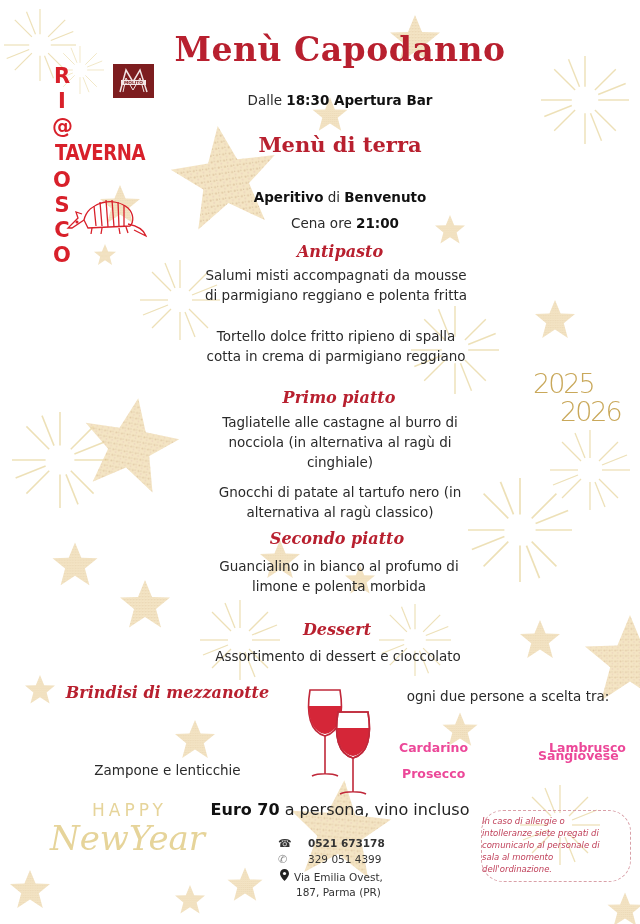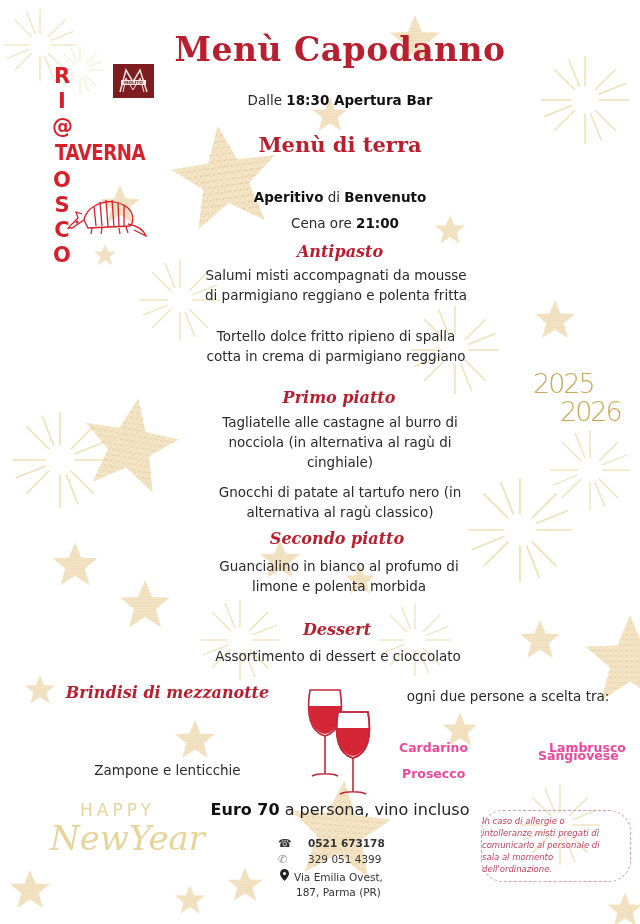--- a/index.html
+++ b/index.html
@@ -211,23 +211,23 @@
     <svg width="9" height="12" viewBox="0 0 9 12">
         <path d="M4.5,0 C2,0 0,2 0,4.5 C0,7.5 4.5,12 4.5,12 C4.5,12 9,7.5 9,4.5 C9,2 7,0 4.5,0 Z" fill="#222"></path>
         <circle cx="4.5" cy="4.5" r="1.6" fill="#fff"></circle>
       </svg>
   </span><span>Via Emilia Ovest,</span>
   <div style="padding-left:16px;">187, Parma (PR)</div>
 </div>
 
 <div class="allergy">
   <div>In caso di allergie o</div>
-  <div>intolleranze misti pregati di</div>
+  <div>intolleranze siete pregati di</div>
   <div>comunicarlo al personale di</div>
   <div>sala al momento</div>
   <div>dell'ordinazione.</div>
 </div>
 
 <div class="year" style="left:533px;top:368px;">2025</div>
 <div class="year" style="left:560px;top:396px;">2026</div>
 
-<div class="abs" style="left:80px;top:800px;font-size:17px;color:#e6d49a;letter-spacing:4px;">HAPPY</div>
+<div class="abs" style="left:92px;top:800px;font-size:17px;color:#e6d49a;letter-spacing:4px;">HAPPY</div>
 <div class="abs" style="left:50px;top:818px;font-family:'DejaVu Serif','Liberation Serif',serif;font-style:italic;font-size:34px;color:#e6d49a;">NewYear</div>
 
 </body></html>

